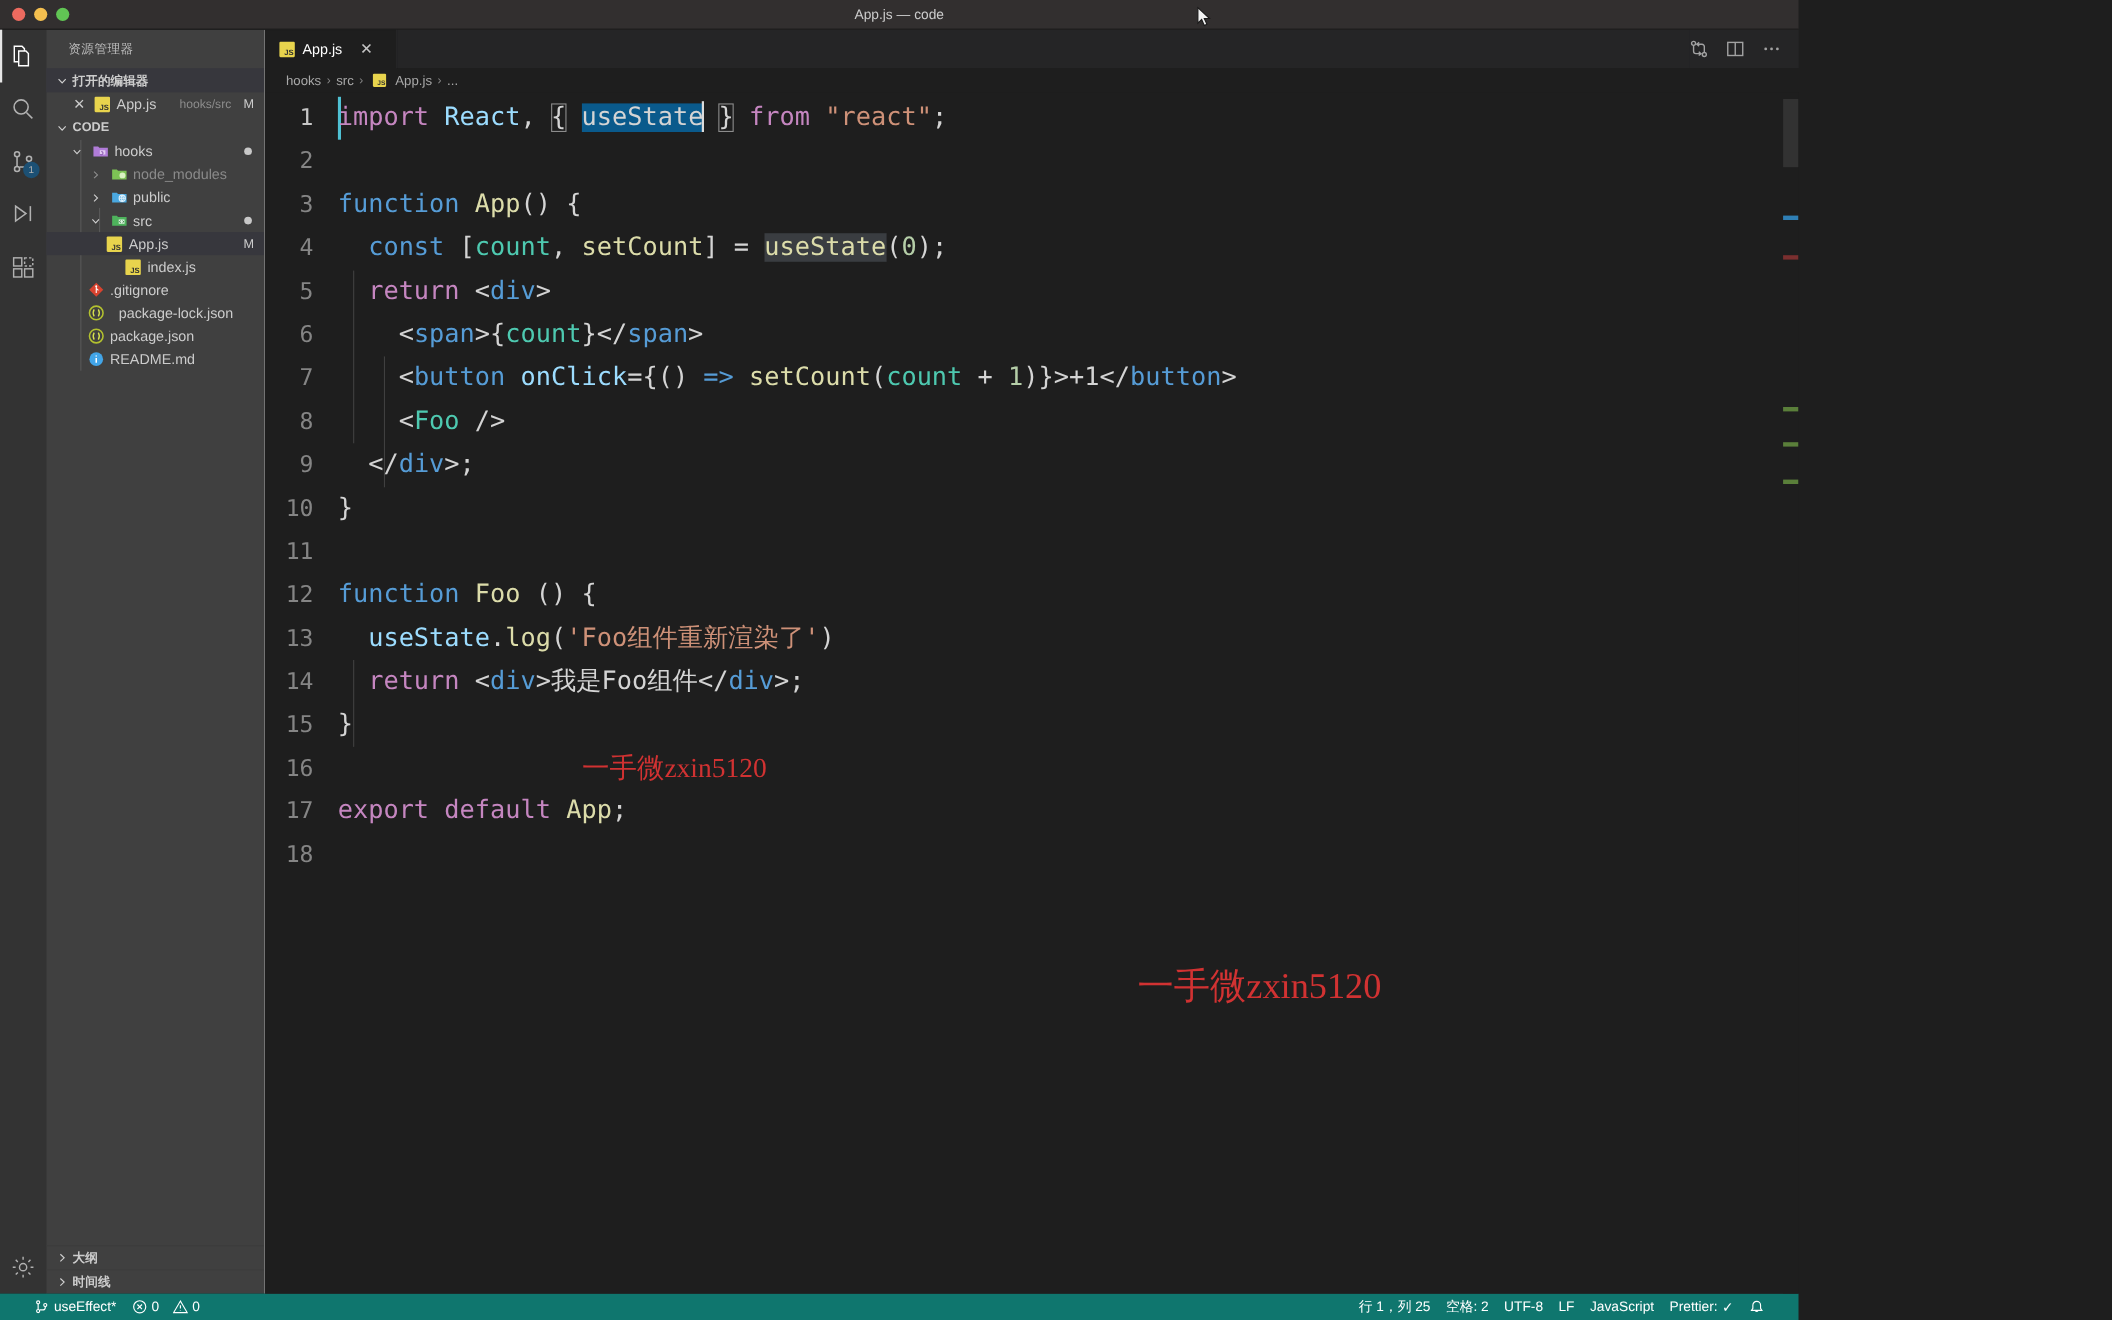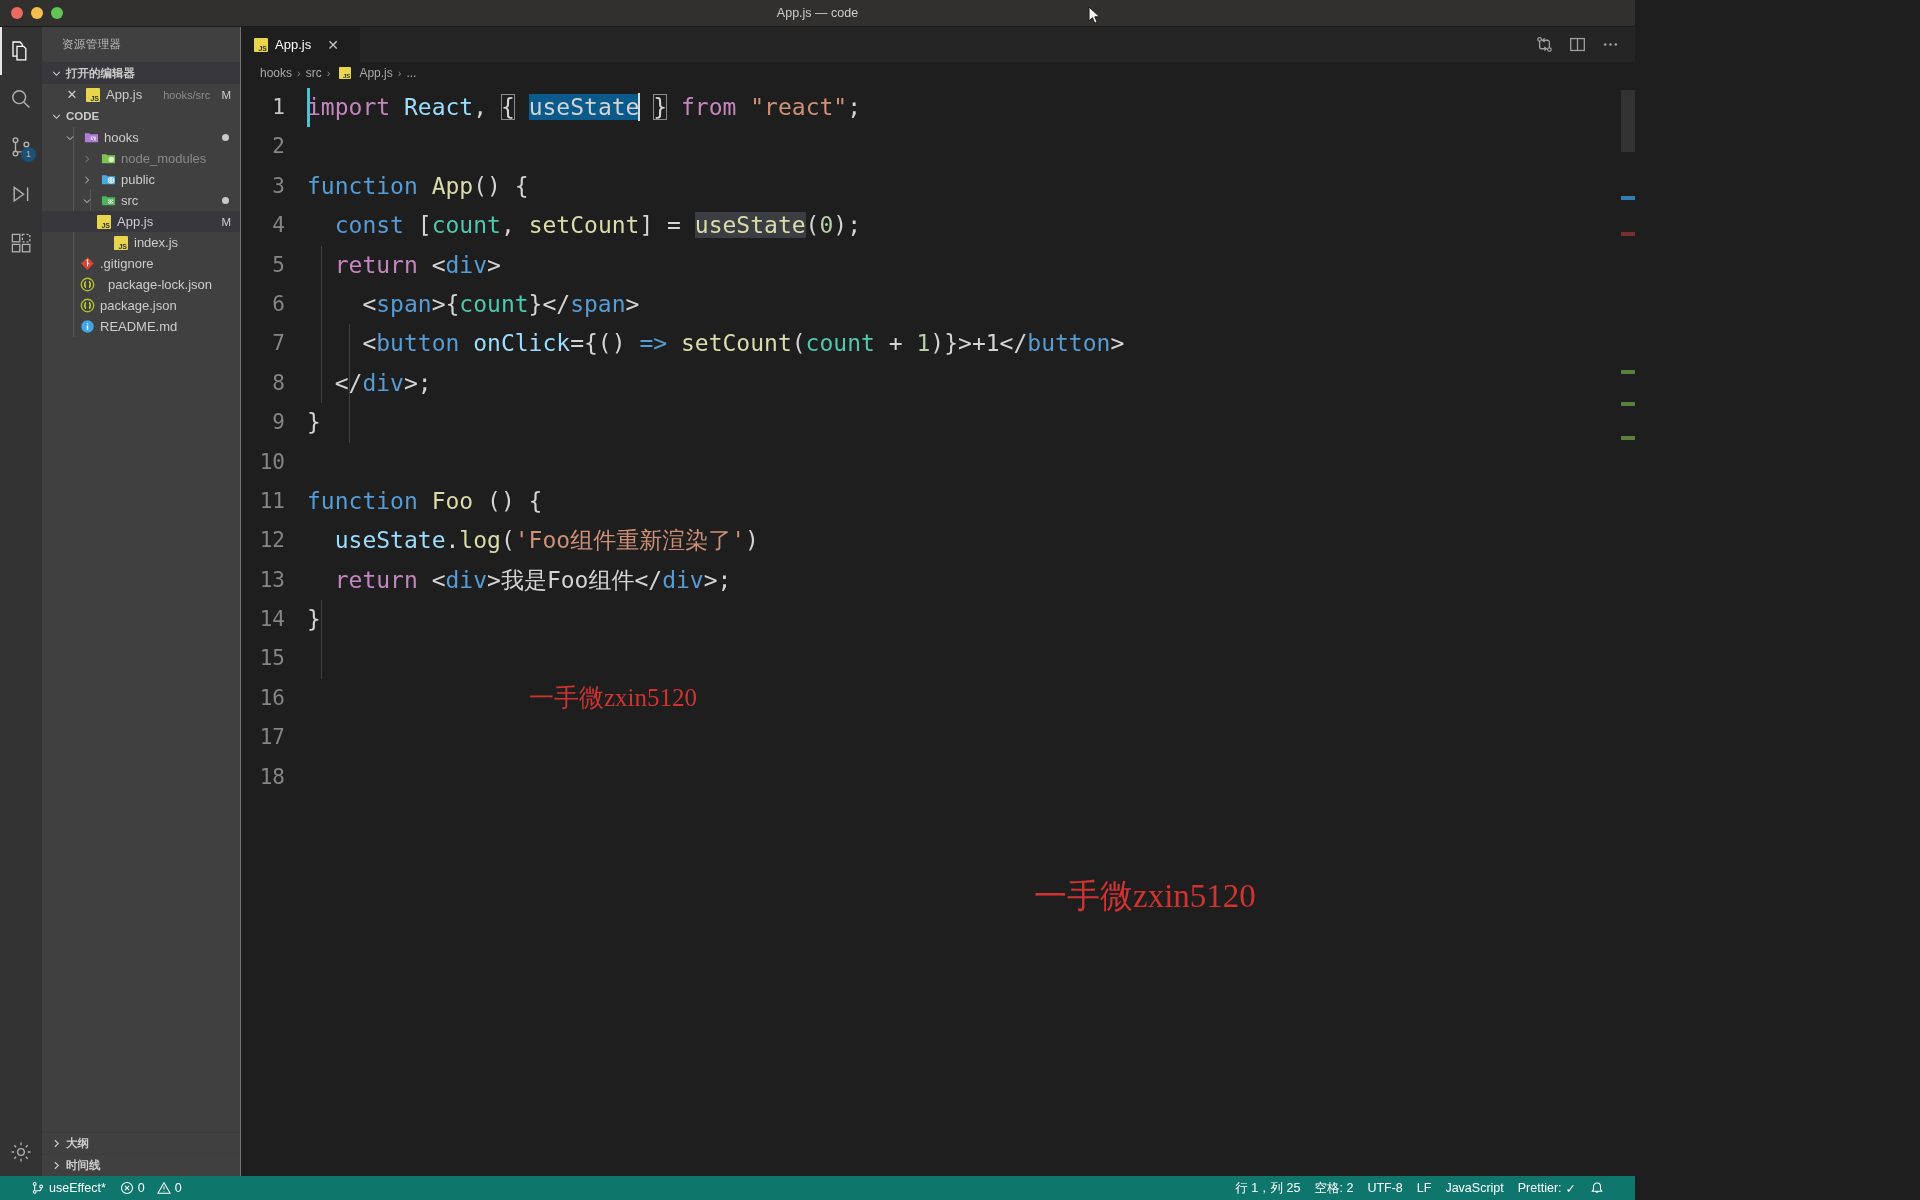--- a/index.html
+++ b/index.html
@@ -502,37 +502,39 @@
           <div class="cl"><span class="k-kw2">function</span> <span class="k-fn">App</span><span class="k-punc">() {</span></div>
 
           <div class="cl">  <span class="k-kw2">const</span> <span class="k-punc">[</span><span class="k-type">count</span><span class="k-punc">,</span> <span class="k-fn">setCount</span><span class="k-punc">] = </span><span class="occ k-fn">useState</span><span class="k-punc">(</span><span class="k-num">0</span><span class="k-punc">);</span></div>
 
           <div class="cl">  <span class="k-kw">return</span> <span class="k-punc">&lt;</span><span class="k-tag">div</span><span class="k-punc">&gt;</span></div>
 
           <div class="cl">    <span class="k-punc">&lt;</span><span class="k-tag">span</span><span class="k-punc">&gt;</span><span class="k-br">{</span><span class="k-type">count</span><span class="k-br">}</span><span class="k-punc">&lt;/</span><span class="k-tag">span</span><span class="k-punc">&gt;</span></div>
 
           <div class="cl">    <span class="k-punc">&lt;</span><span class="k-tag">button</span> <span class="k-var">onClick</span><span class="k-punc">=</span><span class="k-br">{</span><span class="k-punc">() </span><span class="k-kw2">=&gt;</span> <span class="k-fn">setCount</span><span class="k-punc">(</span><span class="k-type">count</span> <span class="k-punc">+</span> <span class="k-num">1</span><span class="k-punc">)</span><span class="k-br">}</span><span class="k-punc">&gt;</span><span class="k-white">+1</span><span class="k-punc">&lt;/</span><span class="k-tag">button</span><span class="k-punc">&gt;</span></div>
 
+          <div class="cl">    <span class="k-punc">&lt;</span><span class="k-type">Foo</span> <span class="k-punc">/&gt;</span></div>
 
           <div class="cl">  <span class="k-punc">&lt;/</span><span class="k-tag">div</span><span class="k-punc">&gt;;</span></div>
 
           <div class="cl"><span class="k-punc">}</span></div>
 
           <div class="cl"> </div>
 
           <div class="cl"><span class="k-kw2">function</span> <span class="k-fn">Foo</span> <span class="k-punc">() {</span></div>
 
           <div class="cl">  <span class="k-var">useState</span><span class="k-punc">.</span><span class="k-fn">log</span><span class="k-punc">(</span><span class="k-str">'Foo组件重新渲染了'</span><span class="k-punc">)</span></div>
 
           <div class="cl">  <span class="k-kw">return</span> <span class="k-punc">&lt;</span><span class="k-tag">div</span><span class="k-punc">&gt;</span><span class="k-white">我是Foo组件</span><span class="k-punc">&lt;/</span><span class="k-tag">div</span><span class="k-punc">&gt;;</span></div>
 
           <div class="cl"><span class="k-punc">}</span></div>
 
           <div class="cl"> </div>
 
+          <div class="cl"><span class="k-kw">export</span> <span class="k-kw">default</span> <span class="k-fn">App</span><span class="k-punc">;</span></div>
 
           <div class="cl"> </div>
 
           <div class="watermark" style="left:222px; top:597px; font-size:25px;">一手微zxin5120</div>
           <div class="watermark" style="left:727px; top:790px; font-size:33px;">一手微zxin5120</div>
         </div>
 
         <div class="overview-ruler">
           <div class="scroll-thumb" style="top:6px; height:62px;"></div>
           <div class="ovr-mark" style="top:112px; background:#2f7fb5;"></div>

